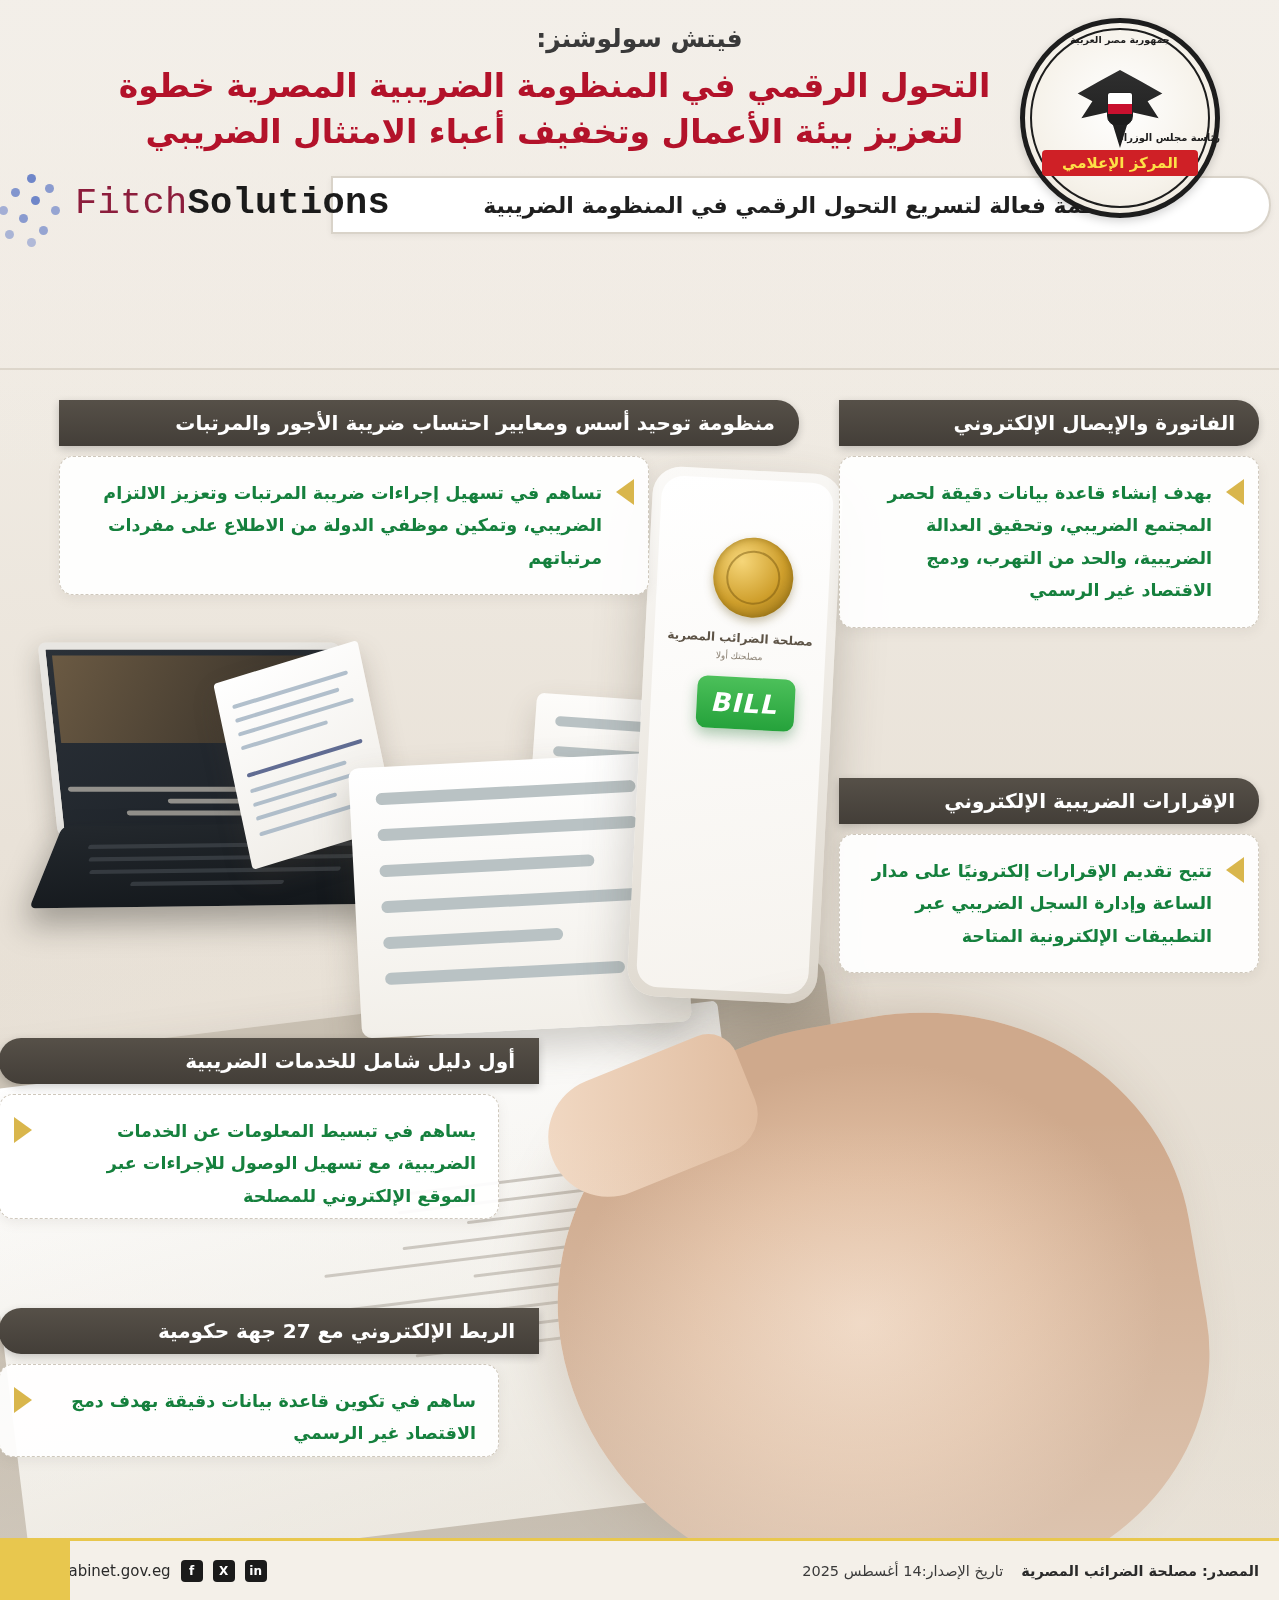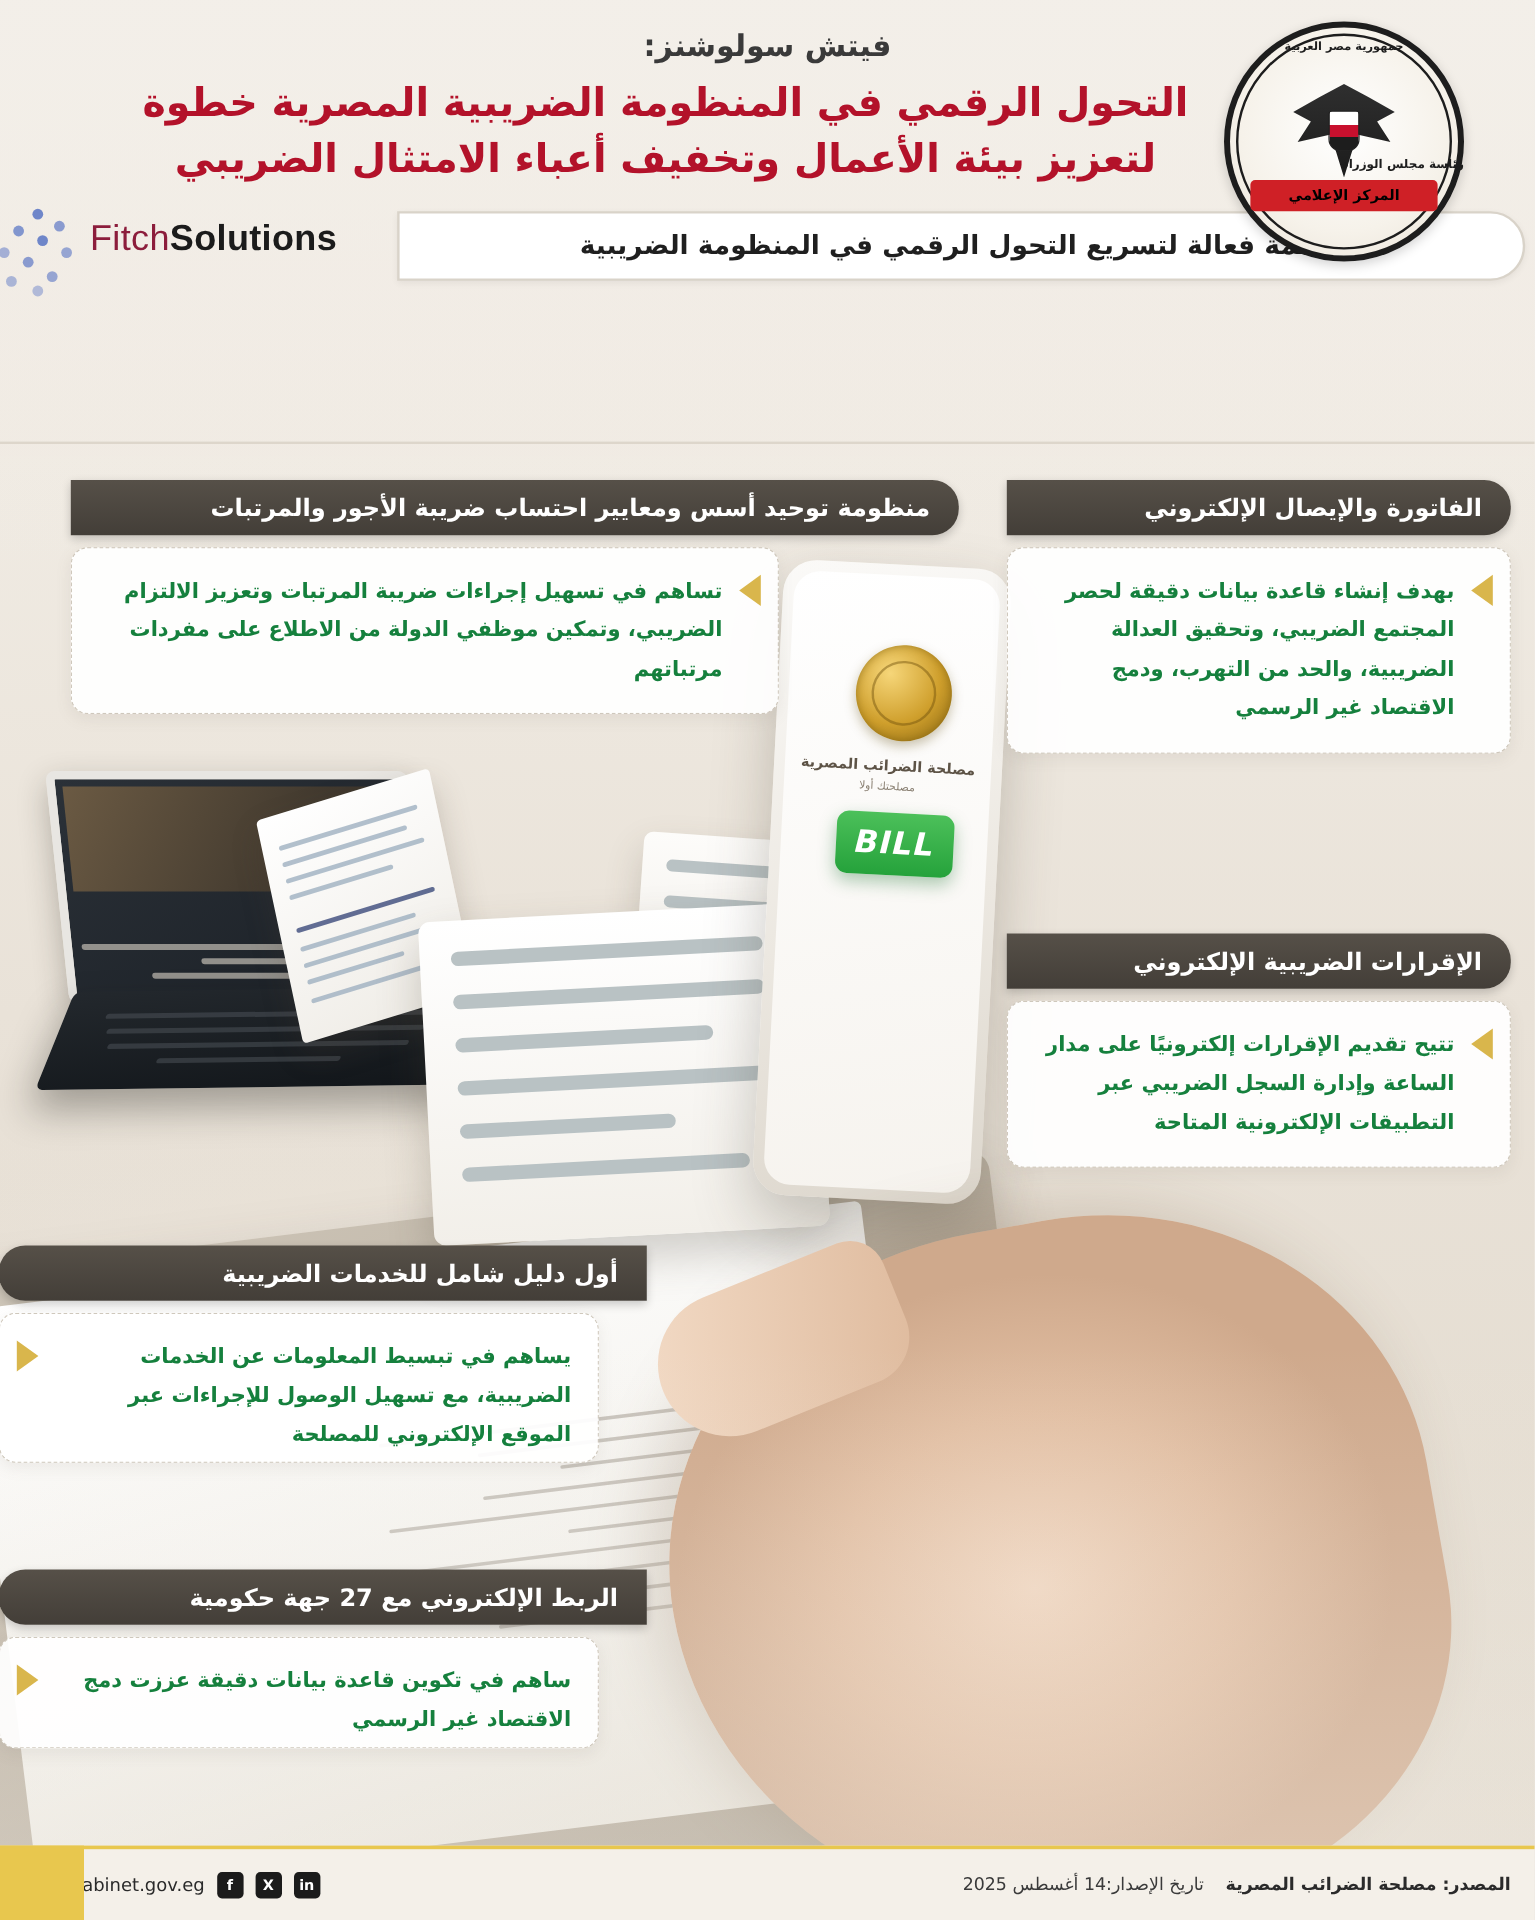--- a/index.html
+++ b/index.html
@@ -151,37 +151,37 @@
   }
   .eagle-shield {
     position:absolute; left:50%; top: 74px; transform:translateX(-50%);
     width: 26px; height: 34px; border-radius: 3px 3px 10px 10px;
     background: linear-gradient(180deg,#ffffff 0 34%, #c8102e 34% 67%, #1d1d1d 67% 100%);
     border: 1px solid #222;
   }
   .emblem-band {
     position:absolute; left: 22px; right: 22px; top: 132px; height: 26px;
     background: #cf2026; border-radius: 4px;
-    color: #000000; font-size: 12px; font-weight: bold; text-align:center; line-height: 26px;
+    color: #fde047; font-size: 15px; font-weight: bold; text-align:center; line-height: 26px;
   }
   .emblem-top-txt { position:absolute; left:0; right:0; top: 16px; text-align:center; font-size: 9.5px; color:#1d1d1d; font-weight:bold;}
   .emblem-mid-txt { position:absolute; left:0; right:0; top: 114px; text-align:right; font-size: 10px; color:#1d1d1d; font-weight:bold;}
 
   
   .subbar-row { position: relative; z-index: 5; margin-top: 16px; height: 62px; }
   .subbar {
     position:absolute; right: 8px; top: 0; width: 940px; height: 58px;
     background: #ffffff; border: 2px solid #d9d3c9;
     border-radius: 0 30px 30px 0;
     display:flex; align-items:center; justify-content:center;
     box-shadow: 0 2px 6px rgba(0,0,0,.06);
   }
   .subbar span { font-size: 22px; font-weight: bold; color: #1f1f1f; }
   .fitch { position:absolute; left: 75px; top: 6px; width: 260px; height: 52px; }
-  .fitch-txt { font-size: 30px; color:#1b1b1b; letter-spacing:.3px; font-family: Liberation Sans, sans-serif; direction: ltr; }
+  .fitch-txt { font-size: 37px; color:#1b1b1b; letter-spacing:.3px; font-family: Liberation Mono, monospace; direction: ltr; }
   .fitch-txt b { color:#1b1b1b; font-weight: bold; }
   .fitch-txt .f { color:#8c1d3c; }
   .dots { position:absolute; left: -78px; top: -8px; width: 72px; height: 72px; }
   .dots i { position:absolute; width: 9px; height: 9px; border-radius: 50%; background:#6f86c9; }
 
   
   .hr { position:absolute; left:0; right:0; top: 368px; height: 2px; background: #ddd6cb; z-index: 4;}
 
   
   .card { position: absolute; z-index: 6; }
@@ -385,21 +385,21 @@
     <div class="card-body flip">
       <span class="arrow l"></span>
       <span>يساهم في تبسيط المعلومات عن الخدمات الضريبية، مع تسهيل الوصول للإجراءات عبر الموقع الإلكتروني للمصلحة</span>
     </div>
   </div>
 
   <div class="card" id="card-link">
     <div class="card-head left-round">الربط الإلكتروني مع 27 جهة حكومية</div>
     <div class="card-body flip">
       <span class="arrow l"></span>
-      <span>ساهم في تكوين قاعدة بيانات دقيقة عززت دمج الاقتصاد غير الرسمي</span>
+      <span>ساهم في تكوين قاعدة بيانات دقيقة بهدف دمج الاقتصاد غير الرسمي</span>
     </div>
   </div>
 
   <div class="footer">
     <div class="footer-right">
       <span>المصدر: مصلحة الضرائب المصرية</span>
       <span class="date">تاريخ الإصدار:14 أغسطس 2025</span>
     </div>
     <div class="footer-left">
       <span class="url">www.cabinet.gov.eg</span>

